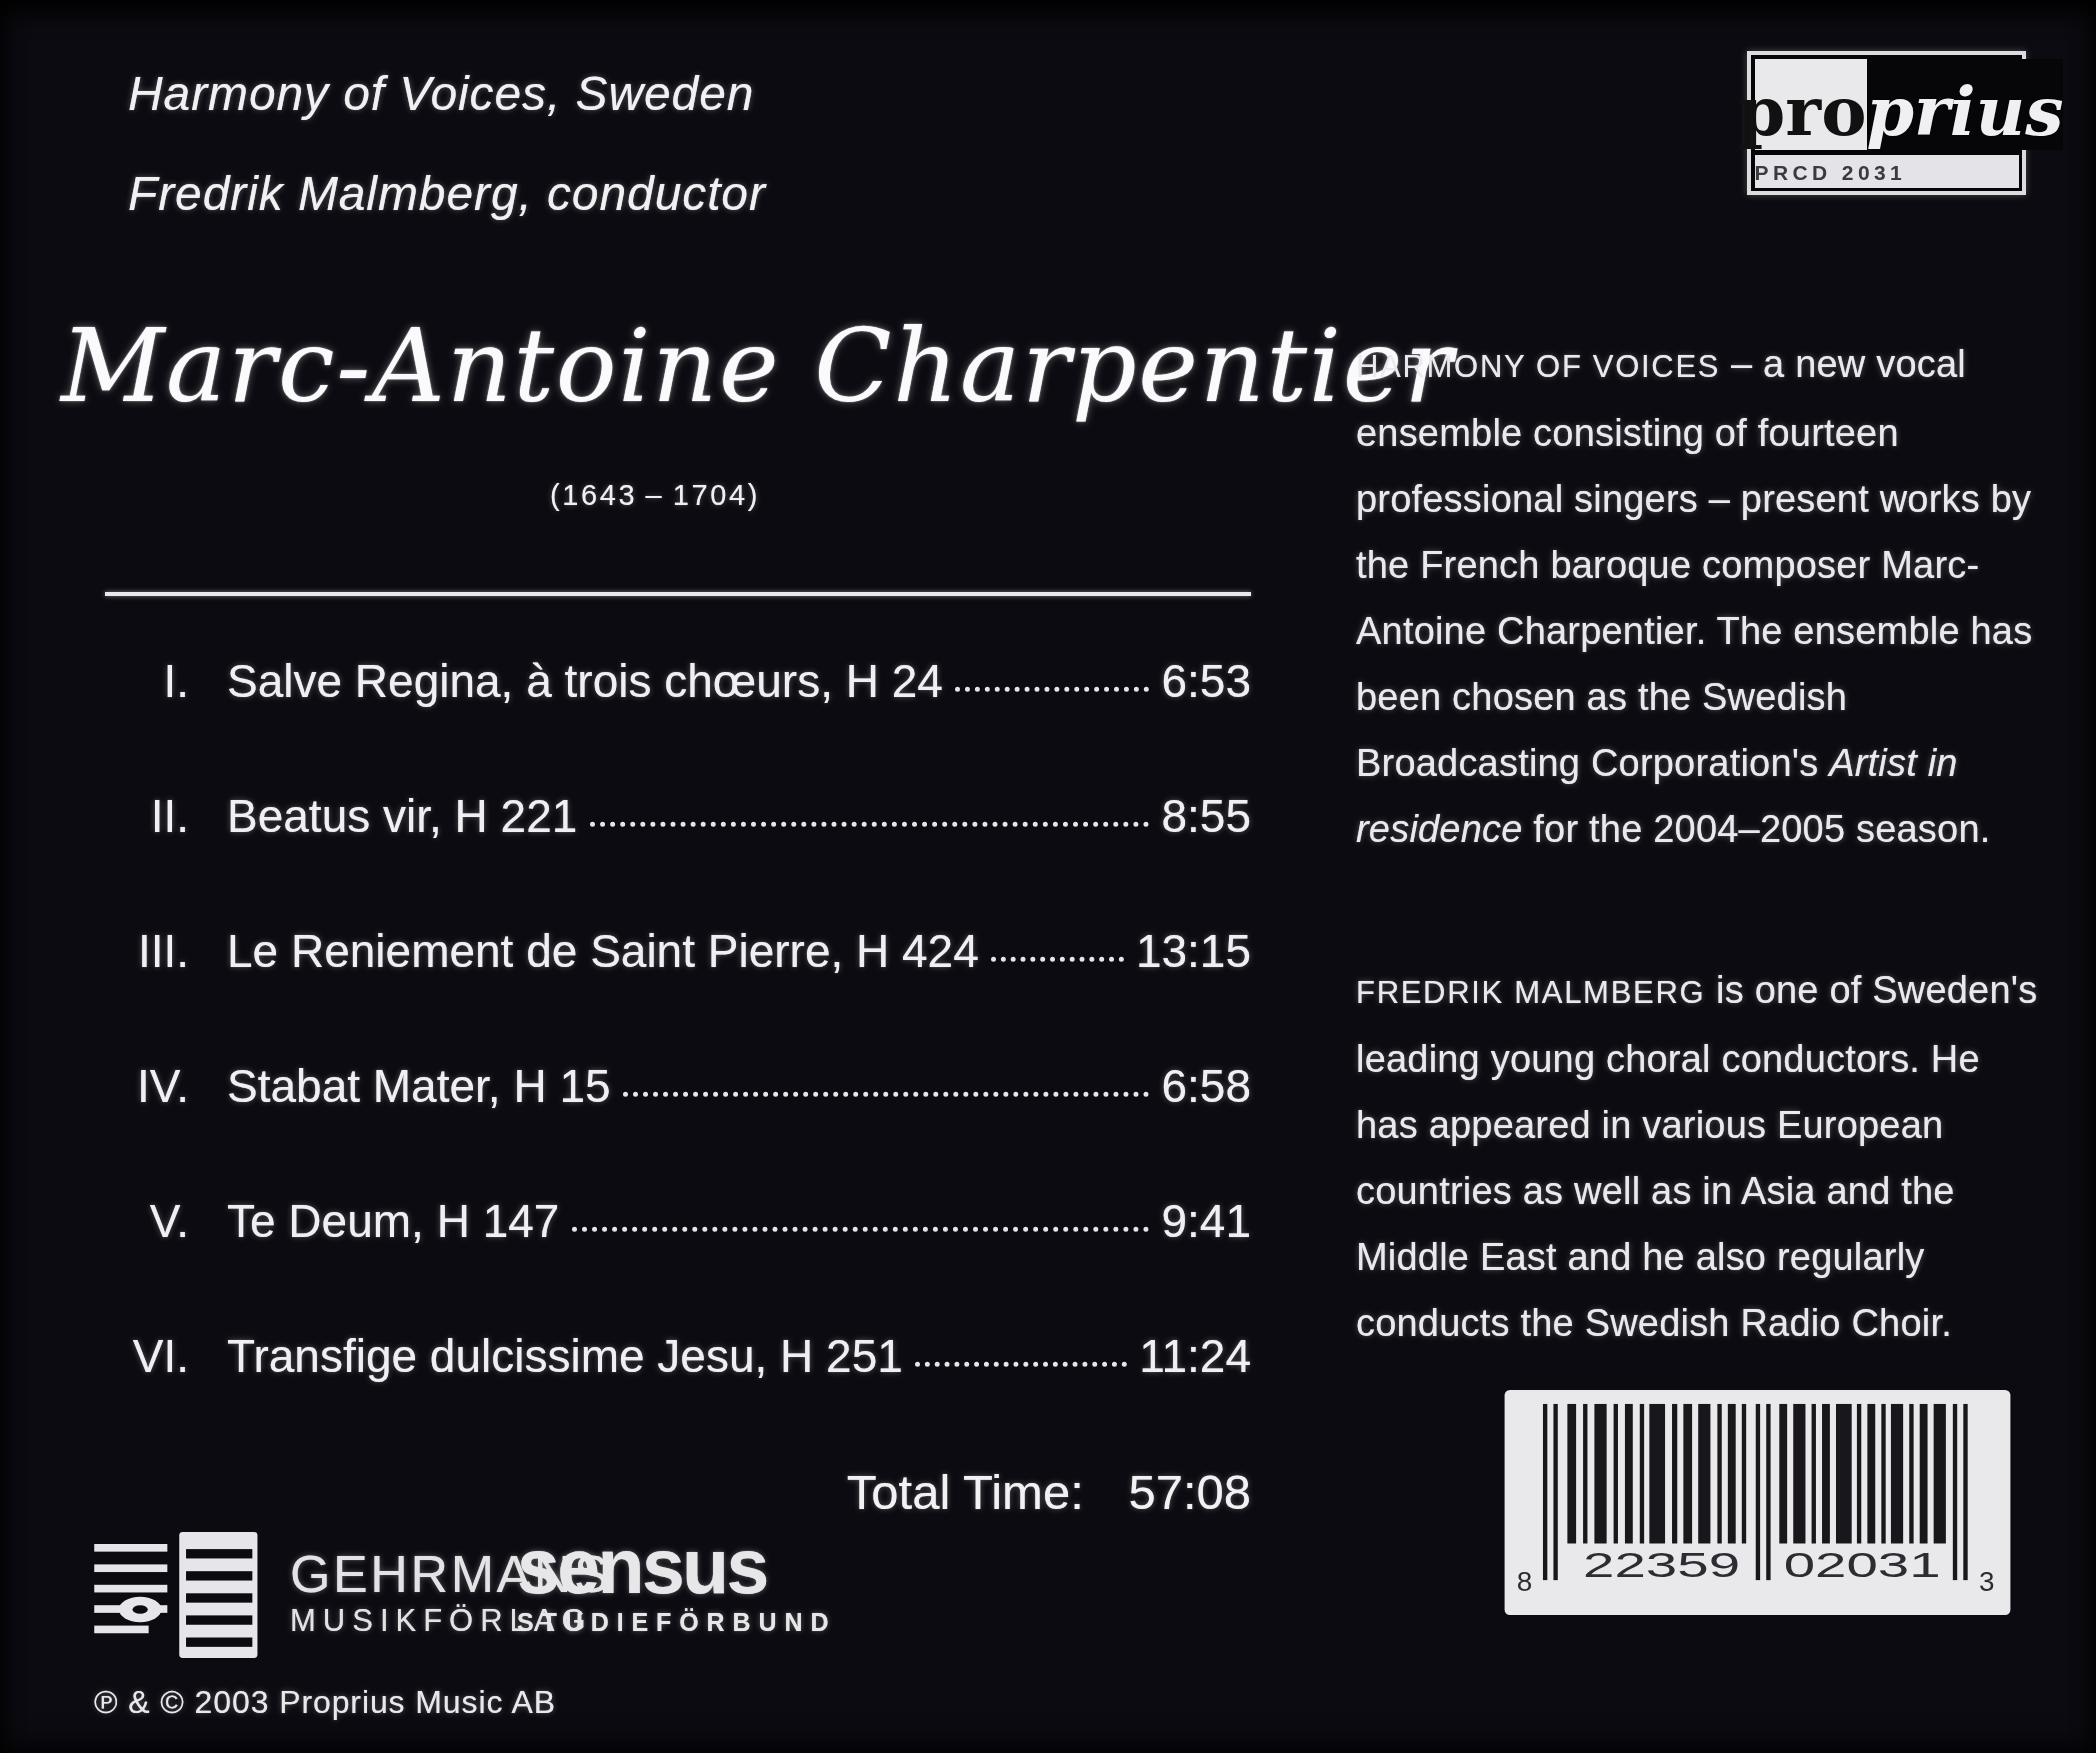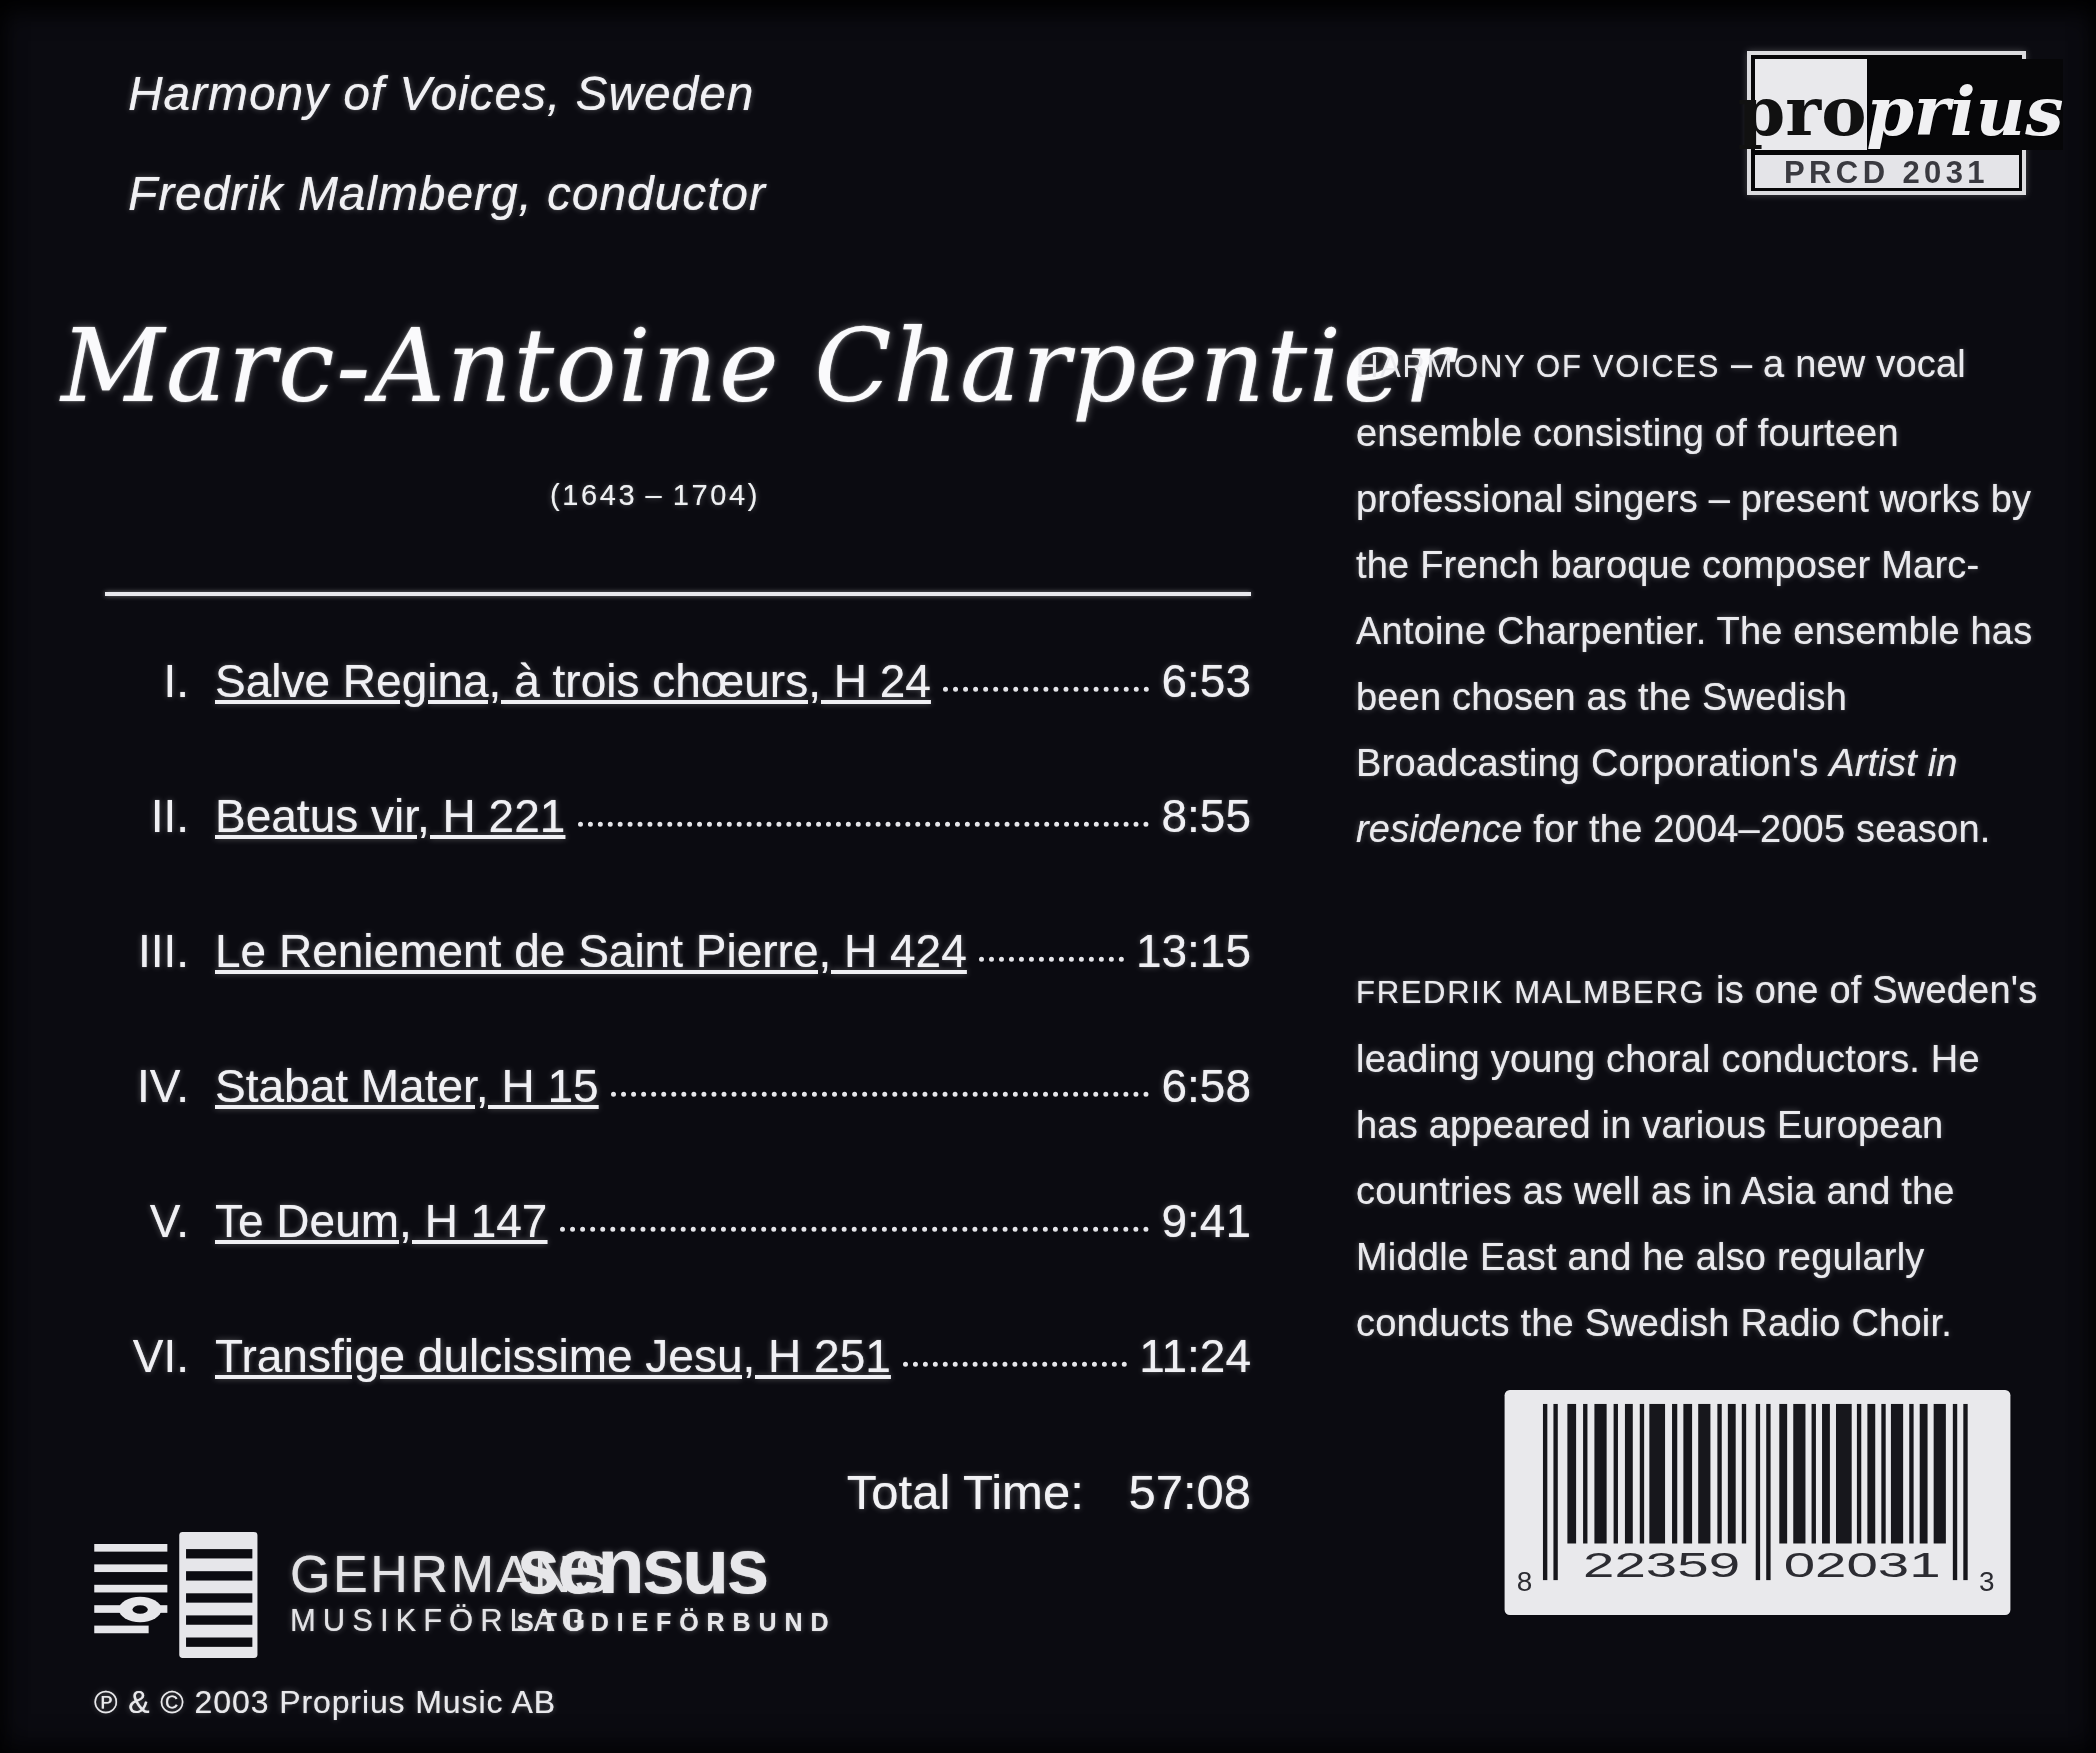--- a/index.html
+++ b/index.html
@@ -32,21 +32,21 @@
   }
 
   
   .rule { position:absolute; left:105px; top:592px; width:1146px; height:3.5px; background:#e9e9ee;
           box-shadow:0 0 5.2px rgba(255,255,255,.45); }
 
   
   .tracks { position:absolute; left:105px; top:653px; width:1146px; }
   .track-row { display:flex; align-items:baseline; font-size:46px; line-height:56px; margin-bottom:79px; color:#f0f0f4; }
   .track-num { width:84px; text-align:right; flex:0 0 auto; }
-  .track-title { margin-left:26px; flex:0 0 auto; white-space:nowrap;text-decoration:underline; }
+  .track-title { margin-left:38px; flex:0 0 auto; white-space:nowrap; }
   .dot-leader { flex:1 1 auto; min-width:31px; border-bottom:5.2px dotted #e6e6ea; margin:0 12.2px; align-self:baseline; transform:translateY(-5.2px); }
   .track-time { flex:0 0 auto; text-align:right; }
 
   .total-line { position:absolute; left:105px; top:1464px; width:1146px; text-align:right; font-size:49px; color:#f2f2f5; }
   .total-label { margin-right:31px; }
 
   
   .gehrmans { position:absolute; left:91px; top:1527px; display:flex; align-items:center; }
   .gehrmans svg { width:185px; height:136px; display:block; }
   .gehrmans-text { margin-left:14px; color:#e3e3e6; }
@@ -59,22 +59,22 @@
 
   .copyright { position:absolute; left:94px; top:1684px; font-size:32px; letter-spacing:0.9px; color:#e9e9ec; }
 
   
   .pp-logo { position:absolute; left:1747px; top:51px; width:264px; border:4.4px solid #dcdcdf; background:#060608; padding:3.5px;
              box-shadow:0 0 7px rgba(255,255,255,.25); }
   .pp-top { display:flex; height:91px; }
   .pp-left { width:112px; background:#e9e9ec; color:#111; display:flex; align-items:flex-end; justify-content:flex-end; }
   .pp-right { flex:1; background:#060608; color:#f0f0f2; display:flex; align-items:flex-end;font-style:italic; }
   .pp-word { font-family:"DejaVu Serif", serif; font-weight:bold; font-size:68px; line-height:77px; }
-  .pp-strip { margin-top:5.2px; background:#e4e4e8; height:33px; text-align:center;
-              font-size:31px; font-weight:bold; letter-spacing:4.4px; color:#3a3a40; line-height:35px; }
+  .pp-strip { margin-top:5.2px; background:#e4e4e8; height:33px; text-align:left;
+              font-size:21px; font-weight:bold; letter-spacing:4.4px; color:#3a3a40; line-height:35px; }
 
   
   .about { position:absolute; width:690px; font-size:38px; line-height:66px; color:#eaeaee; letter-spacing:0.2px; }
   .about-ensemble { left:1356px; top:293px; }
   .about-conductor { left:1356px; top:919px; }
   .sc { font-size:31px; letter-spacing:1.7px; }
   .about em { font-style:italic; }
 
   
   .barcode { position:absolute; left:1504px; top:1390px; width:507px; height:225px; }

